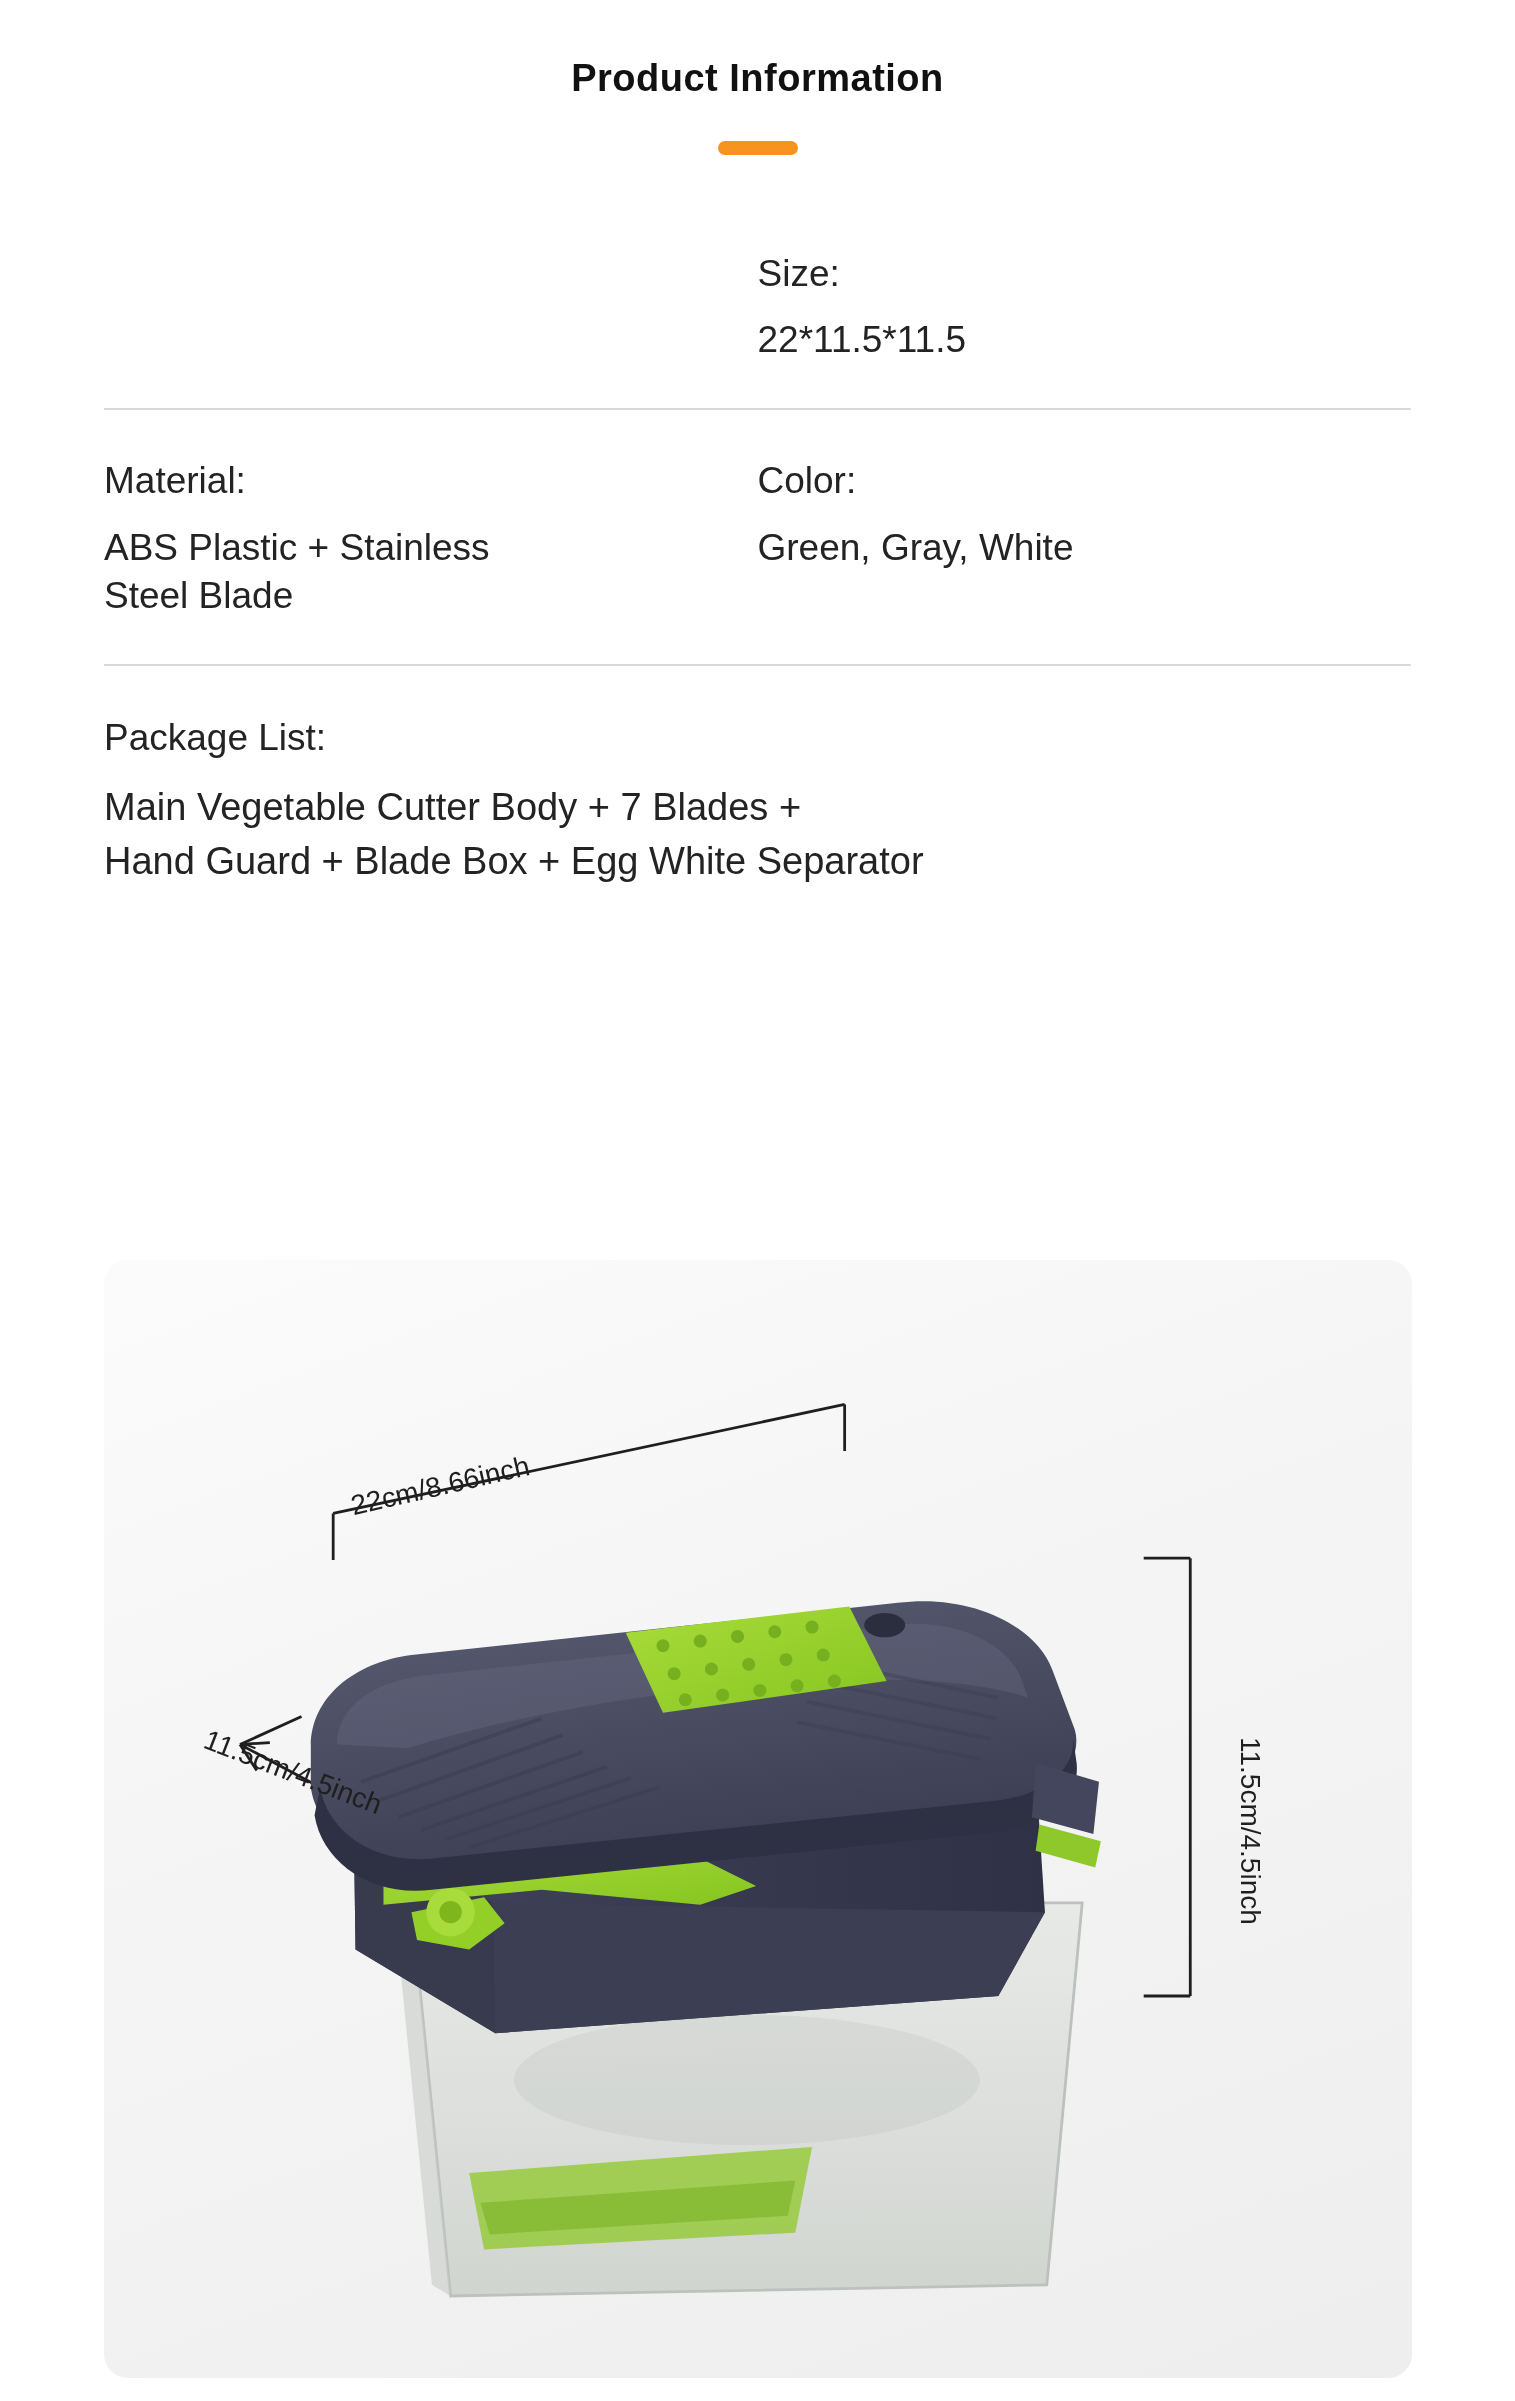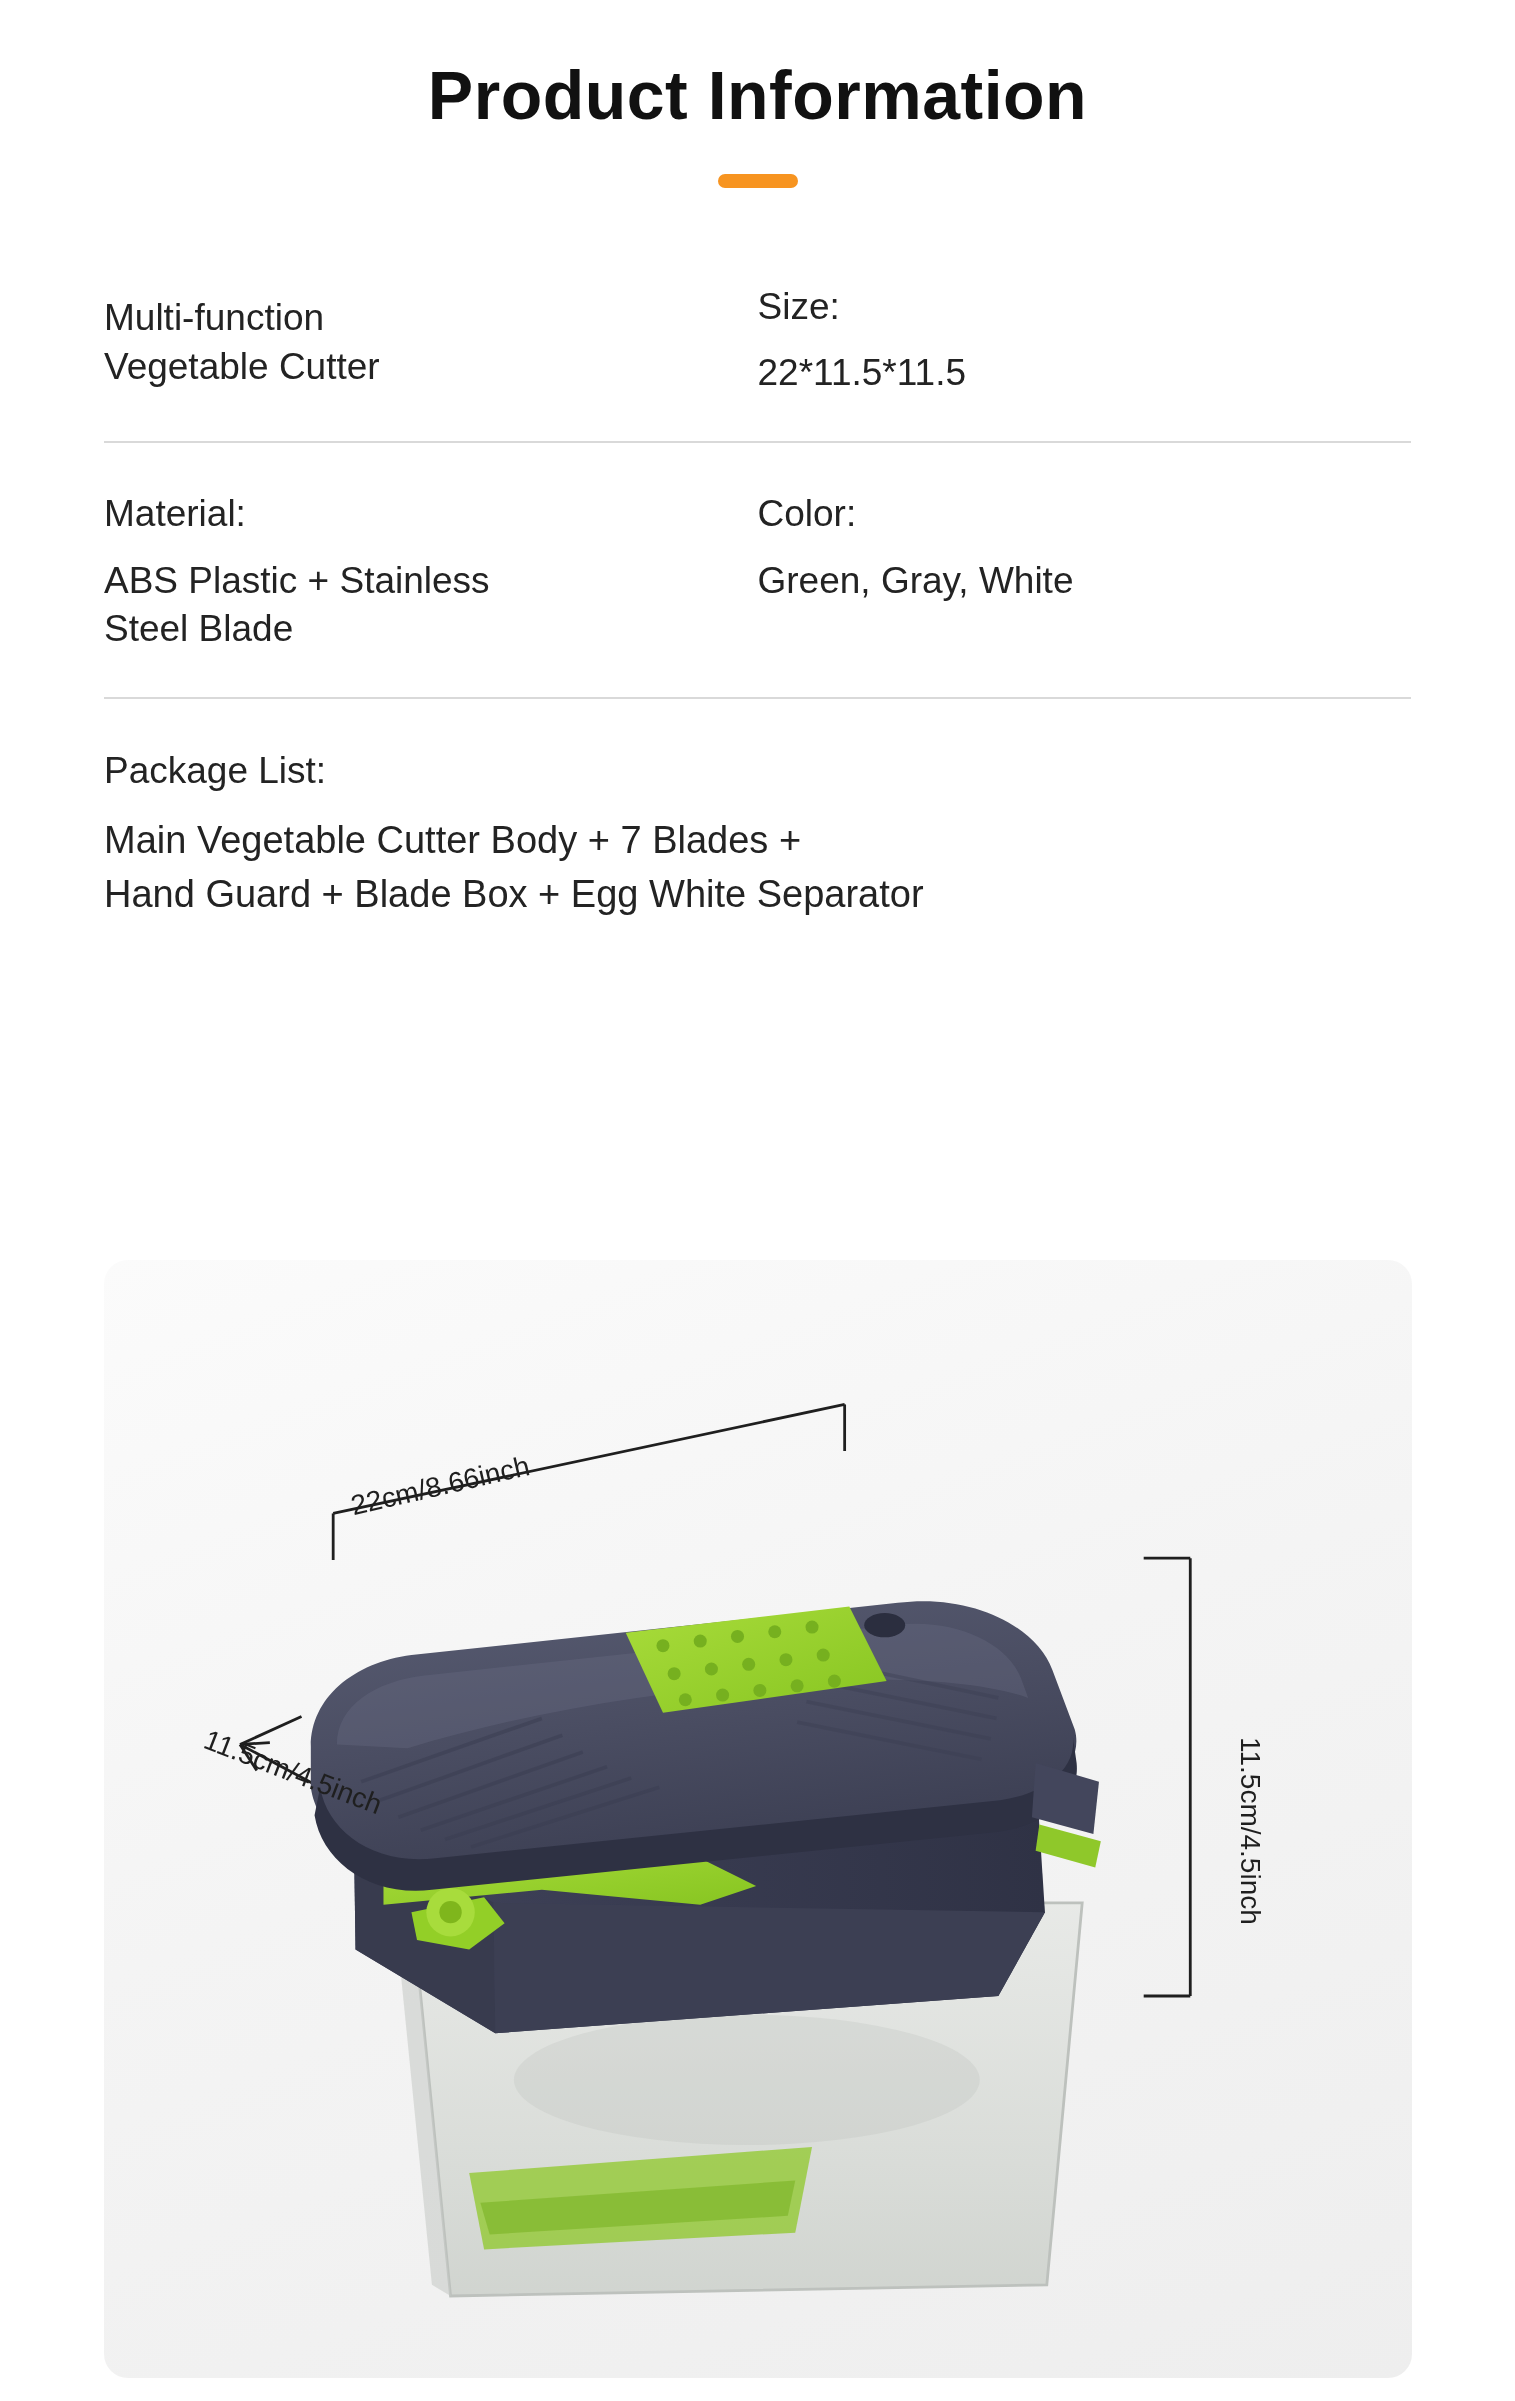--- a/index.html
+++ b/index.html
@@ -14,21 +14,21 @@
   .page {
     position: relative;
     width: 1515px;
     height: 2401px;
     background: #ffffff;
   }
 
   
   .title {
     text-align: center;
-    font-size: 68px;
+    font-size: 38px;
     font-weight: bold;
     letter-spacing: 0.5px;
     color: #111111;
     padding-top: 58px;
     line-height: 1.1;
   }
   .accent-bar {
     width: 80px;
     height: 14px;
     border-radius: 7.5px;
@@ -126,22 +126,20 @@
 
 <div class="page">
 
   <div class="title">Product Information</div>
   <div class="accent-bar"></div>
 
   <div class="spec-wrap">
 
     <div class="spec-row">
       <div class="spec-cell">
-        <div class="spec-value">Multi-function
-Vegetable Cutter</div>
       </div>
       <div class="spec-cell">
         <div class="spec-label">Size:</div>
         <div class="spec-value">22*11.5*11.5</div>
       </div>
     </div>
 
     <div class="divider"></div>
 
     <div class="spec-row row2">

